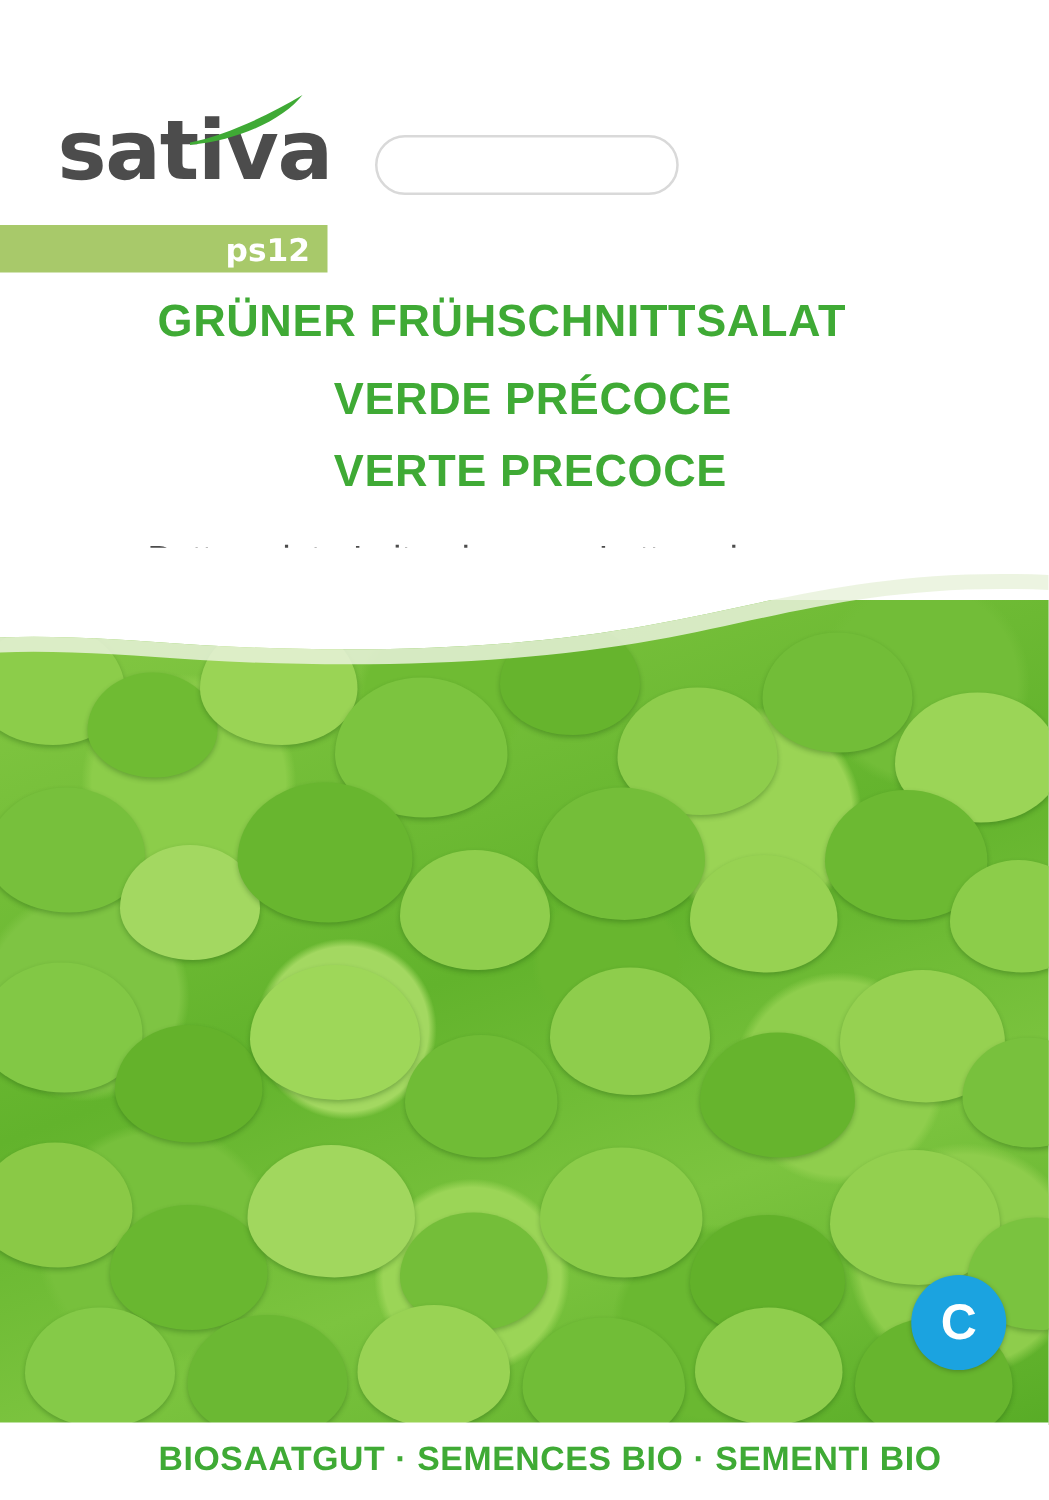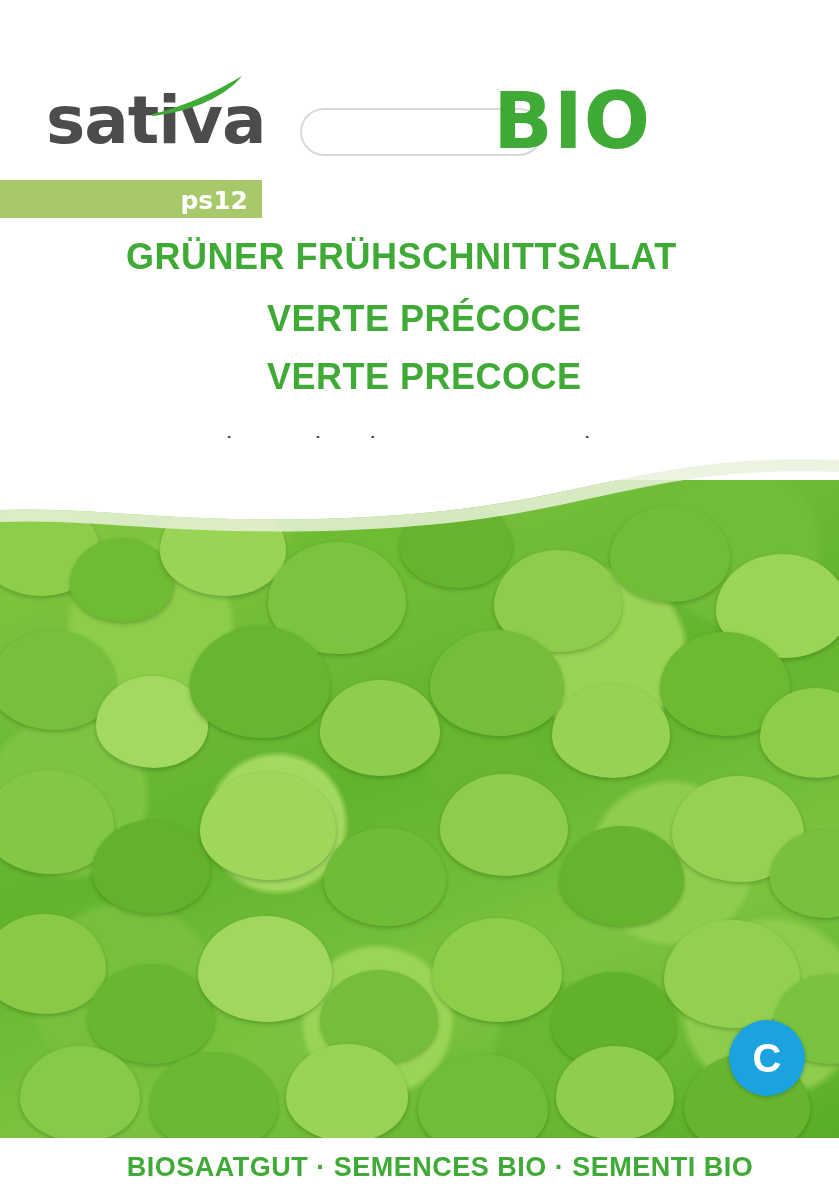--- a/index.html
+++ b/index.html
@@ -282,28 +282,27 @@
 
     <div class="brand">
       <span>sativa</span>
       <svg class="swoosh" viewBox="0 0 116 44">
         <path d="M2,40 C30,34 62,20 92,2 C78,20 44,38 2,42 Z" fill="#3faa35"></path>
       </svg>
     </div>
 
     <div class="hang-hole"></div>
 
-    <div class="bio-logo">BIO</div>
 
     <div class="code-bar">
       <span class="code-text">ps12</span>
     </div>
 
     <div class="title-de">GRÜNER FRÜHSCHNITTSALAT</div>
-    <div class="title-fr">VERTE PRÉCOCE</div>
+    <div class="title-fr">VERDE PRÉCOCE</div>
     <div class="title-it">VERTE PRECOCE</div>
     <div class="subtitle">Buttersalat · Laitue beurre · Lattuga burro</div>
   </div>
 
   <div class="c-badge">C</div>
 
   <div class="bottom-bar">
     <div class="bio-line">BIOSAATGUT · SEMENCES BIO · SEMENTI BIO</div>
   </div>
 

